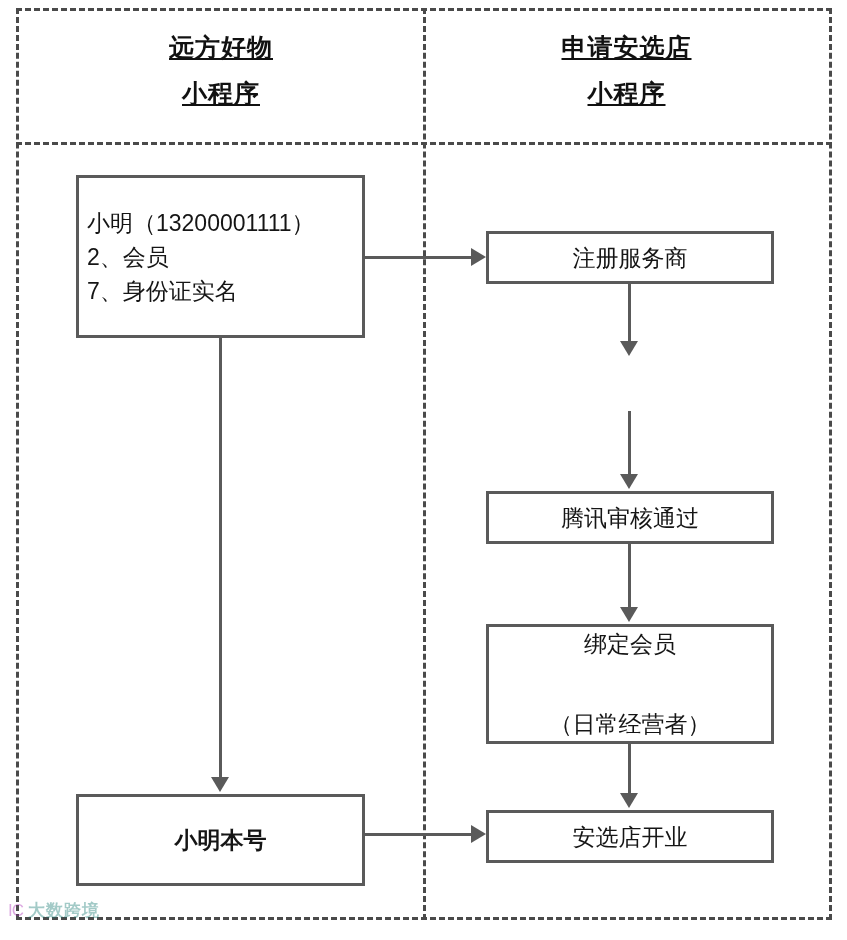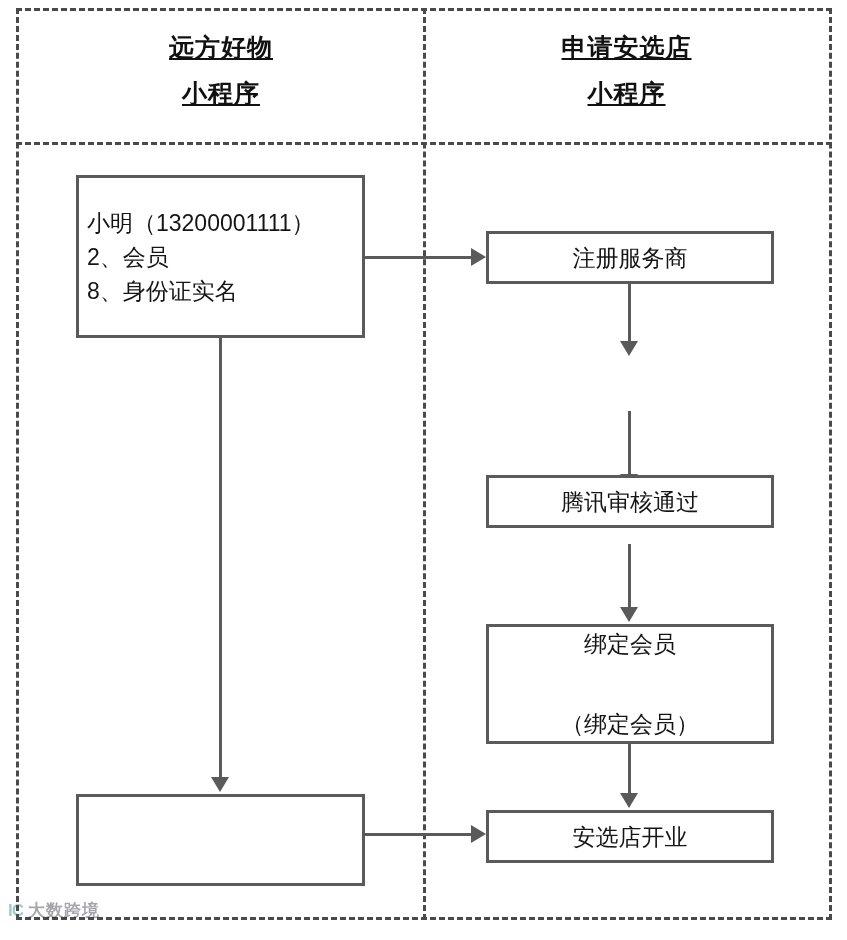--- a/index.html
+++ b/index.html
@@ -78,21 +78,21 @@
   }
   .box.centered .line { text-align: center; }
   .box.lefted { padding-left: 8px; }
   .box.lefted .line { text-align: left; }
   .line.bold { font-weight: bold; }
 
   
   #box-user      { left: 76px;  top: 175px; width: 289px; height: 163px; }
   #box-register  { left: 486px; top: 231px; width: 288px; height: 53px; }
   #box-apply     { left: 486px; top: 358px; width: 288px; height: 53px; }
-  #box-approve   { left: 486px; top: 475px; width: 288px; height: 53px; }
+  #box-approve   { left: 486px; top: 491px; width: 288px; height: 53px; }
   #box-bind      { left: 486px; top: 624px; width: 288px; height: 120px; justify-content: space-between; }
   #box-open      { left: 486px; top: 810px; width: 288px; height: 53px; align-items: center; }
   #box-order     { left: 76px;  top: 794px; width: 289px; height: 92px; }
 
   
   .conn {
     position: absolute;
     background: #5a5a5a;
   }
   .conn.h { height: 3px; }
@@ -141,30 +141,30 @@
     position: absolute;
     left: 8px;
     top: 902px;
     display: flex;
     align-items: center;
     gap: 5px;
     opacity: 0.38;
   }
   .watermark .mark-logo {
     font-size: 17px;
+    font-weight: normal;
+    color: #a21caf;
+    line-height: 1;
+    letter-spacing: -1px;
+  }
+  .watermark .mark-text {
+    font-size: 17px;
     font-weight: bold;
     color: #0f766e;
     line-height: 1;
-    letter-spacing: -1px;
-  }
-  .watermark .mark-text {
-    font-size: 17px;
-    font-weight: bold;
-    color: #0f172a;
-    line-height: 1;
     letter-spacing: 1px;
   }
 </style>
 </head>
 <body>
 
 <div id="canvas">
 
   <div class="lane-frame"></div>
   <div class="lane-divider-h"></div>
@@ -196,38 +196,39 @@
 
   <div class="conn v" id="c6-line"></div>
   <div class="arrowhead down" id="c6-head"></div>
 
   <div class="conn h" id="c7-line"></div>
   <div class="arrowhead right" id="c7-head"></div>
 
   <div class="box lefted" id="box-user">
     <div class="line">小明（13200001111）</div>
     <div class="line">2、会员</div>
-    <div class="line">8、身份证实名</div>
+    <div class="line">7、身份证实名</div>
   </div>
 
   <div class="box centered" id="box-register">
     <div class="line">注册服务商</div>
   </div>
 
 
   <div class="box centered" id="box-approve">
     <div class="line">腾讯审核通过</div>
   </div>
 
   <div class="box centered" id="box-bind">
     <div class="line">绑定会员</div>
-    <div class="line">（绑定会员）</div>
+    <div class="line">（日常经营者）</div>
   </div>
 
   <div class="box centered" id="box-order">
+    <div class="line bold">小明本号</div>
   </div>
 
   <div class="box centered" id="box-open">
     <div class="line">安选店开业</div>
   </div>
 
   <div class="watermark">
     <span class="mark-logo">IC</span>
     <span class="mark-text">大数跨境</span>
   </div>

